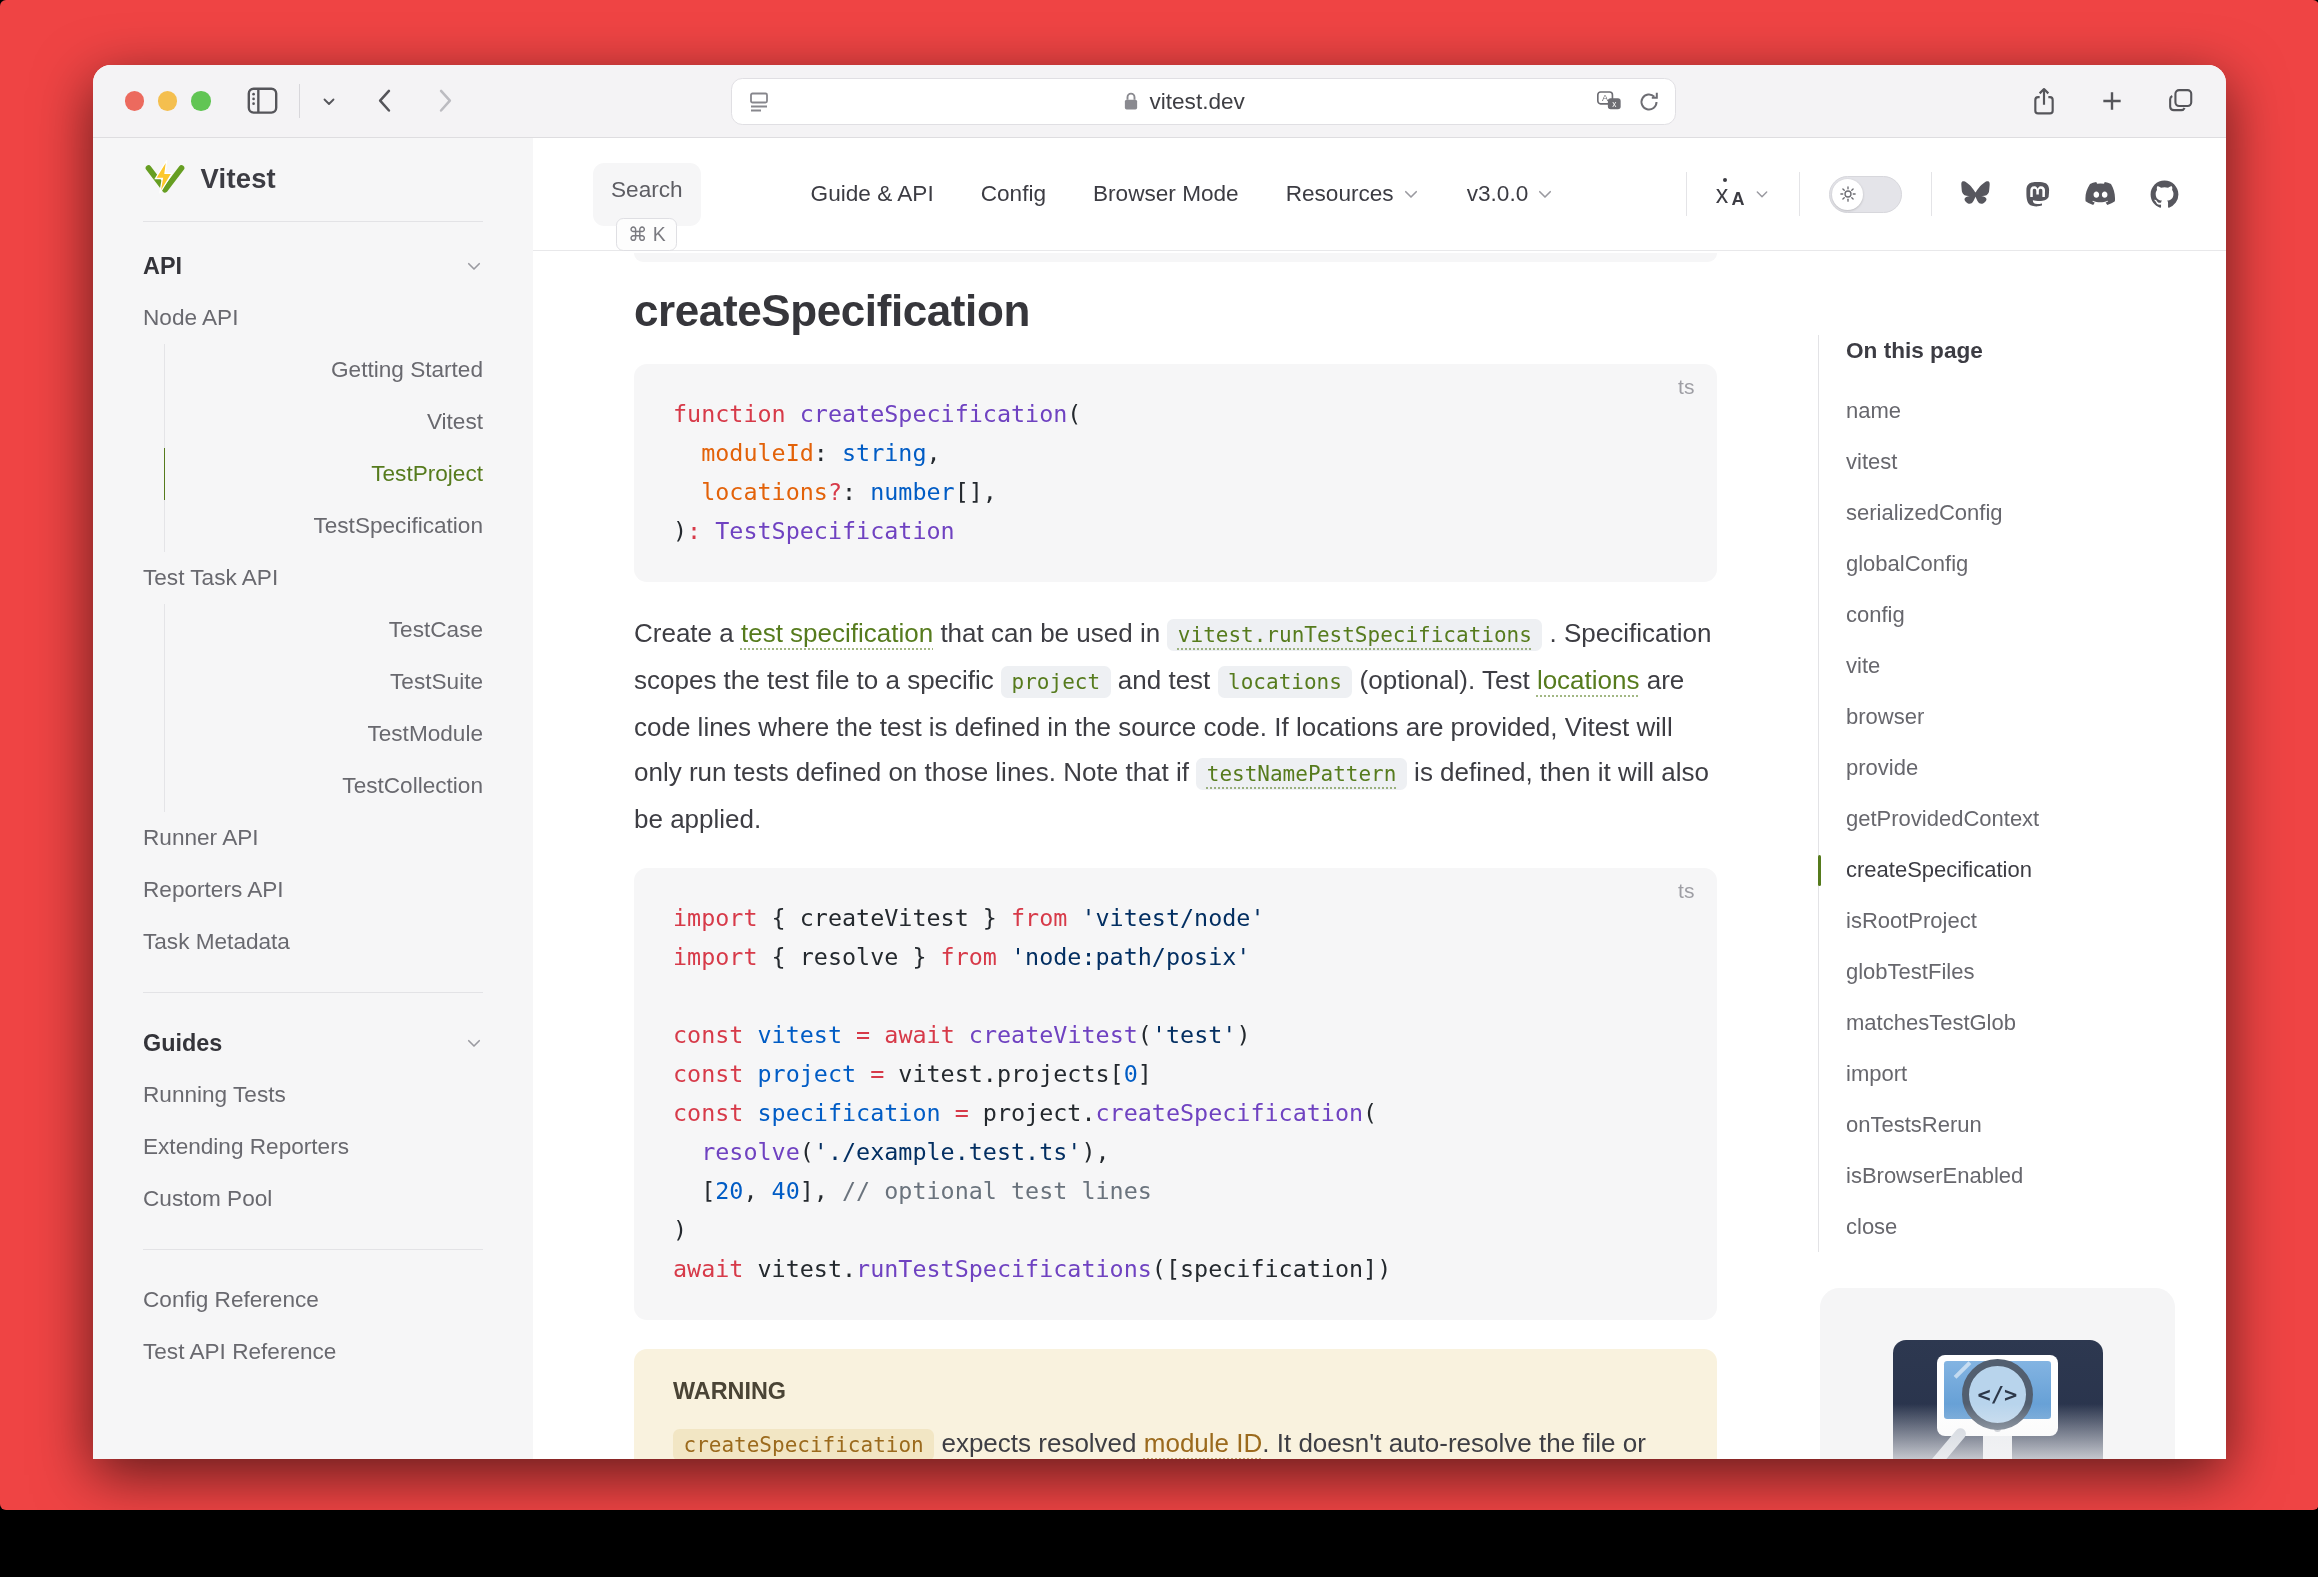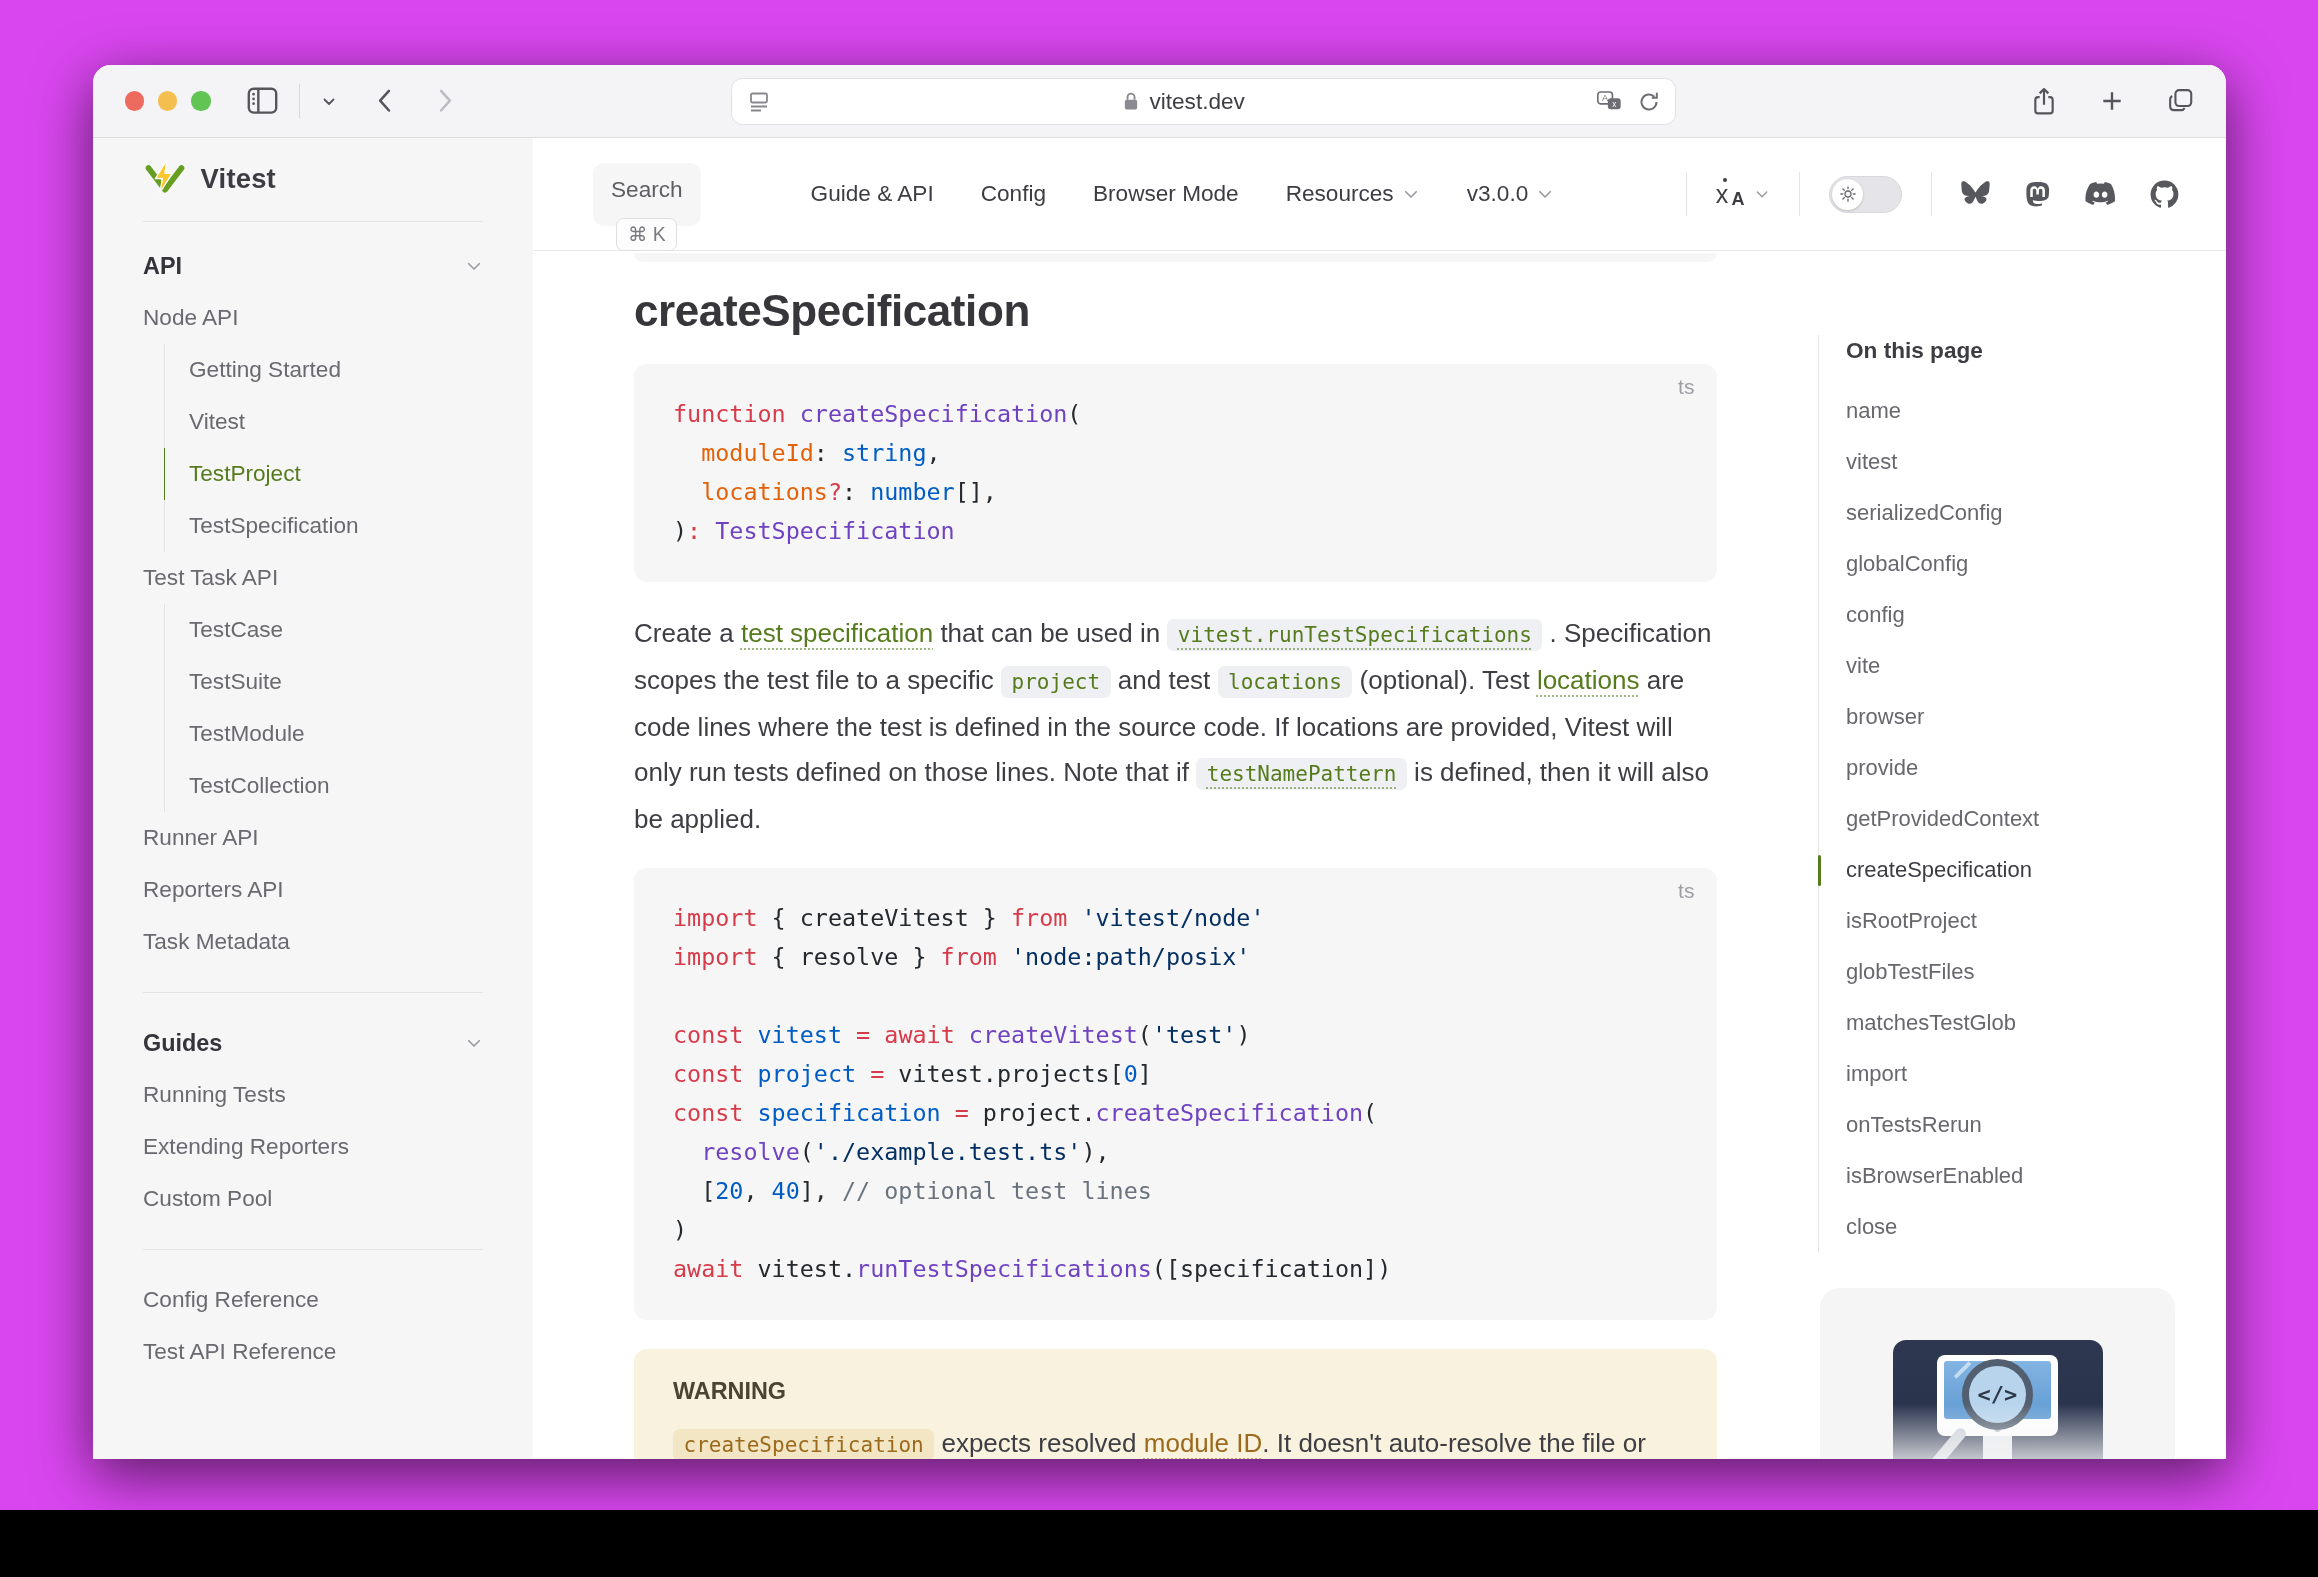--- a/index.html
+++ b/index.html
@@ -1,18 +1,18 @@
 <!DOCTYPE html>
 <html style="font-size:13px"><head>
 <meta charset="utf-8">
 <style>
   * { margin:0; padding:0; box-sizing:border-box; }
   html,body { width:2319px; height:1578px; background:#000; overflow:hidden;
     font-family:"Liberation Sans", sans-serif; }
-  .stage { position:relative; width:2319px; height:1510px; background:#d946ef; }
+  .stage { position:relative; width:2319px; height:1510px; background:#ef4444;border-radius:6px; }
 
   
   .window { position:absolute; left:93px; top:65px; width:2133px; height:1394px;
     background:#fff; border-radius:18px 18px 0 0; overflow:hidden;
     box-shadow:0 16px 57px rgba(0,0,0,.6); }
 
   
   .chrome { position:relative; height:73px; background:#f4f3f5; display:flex;
     align-items:center; padding:0 32px; border-bottom:0.8px solid #dedde0; }
   .traffic { display:flex; gap:13.7px; margin-right:36px; }
@@ -36,21 +36,21 @@
   .sidebar { width:440px; background:#f6f6f7; padding:0 50px 0 50px; flex-shrink:0; }
   .brand { display:flex; align-items:center; gap:16px; padding:21px 1.6px 22.6px; }
   .brand-label { font-size:27.4px; font-weight:700; color:#3c3c43; letter-spacing:0.2px; }
   .side-divider { border-top:0.8px solid #e3e3e6; margin:0 0 0 0; }
   .side-nav { padding-top:18px; font-size:22.6px; }
   .side-header { display:flex; align-items:center; justify-content:space-between;
     line-height:52px; font-weight:700; font-size:23.4px; color:#34343a; cursor:pointer; }
   .side-header .chev { color:#9a9aa0; }
   .side-link { line-height:52px; color:#69696f; cursor:pointer; }
   .side-sub { margin-left:21px; border-left:1.6px solid #e4e4e7; padding-left:24px;
-    line-height:52px; color:#69696f; cursor:pointer; }
+    line-height:52px; color:#69696f; cursor:pointer;text-align:right; }
   .side-sub.active { border-left-color:#567b1d; color:#567b1d; font-weight:500; }
   .side-gap { height:0; margin:24px 0; border-top:0.8px solid #e3e3e6; }
 
   .main { flex:1; display:flex; flex-direction:column; background:#fff; min-width:0; }
 
   
   .navbar { height:113px; display:flex; align-items:center; padding:0 47px 0 60px;
     border-bottom:0.8px solid #e8e8ea; flex-shrink:0; }
   .search { display:flex; align-items:center; gap:14.5px; background:#f6f6f7; border:none;
     border-radius:11.3px; height:63px; padding:0 18px; color:#5d5d63; font-size:22.6px; cursor:pointer;

